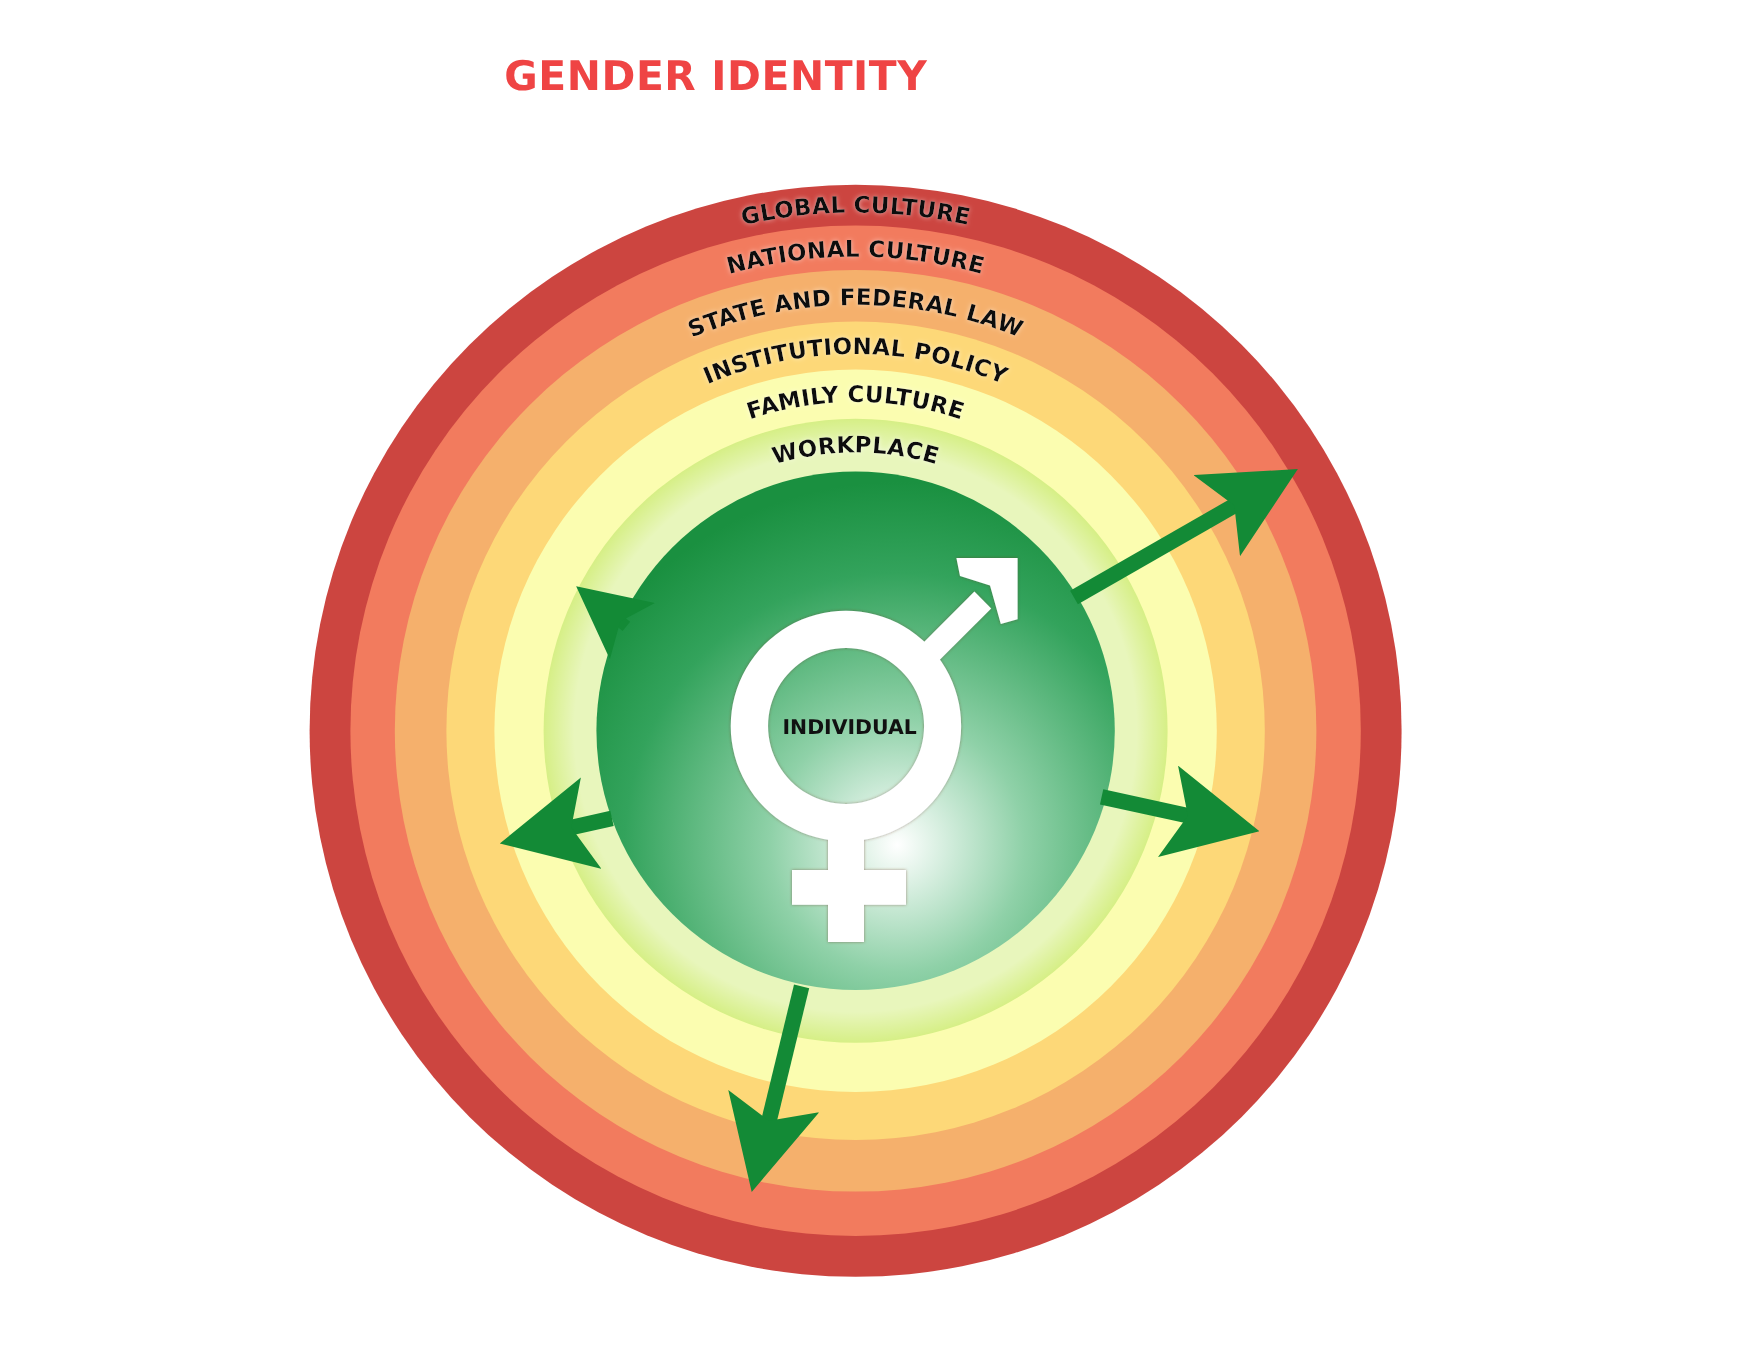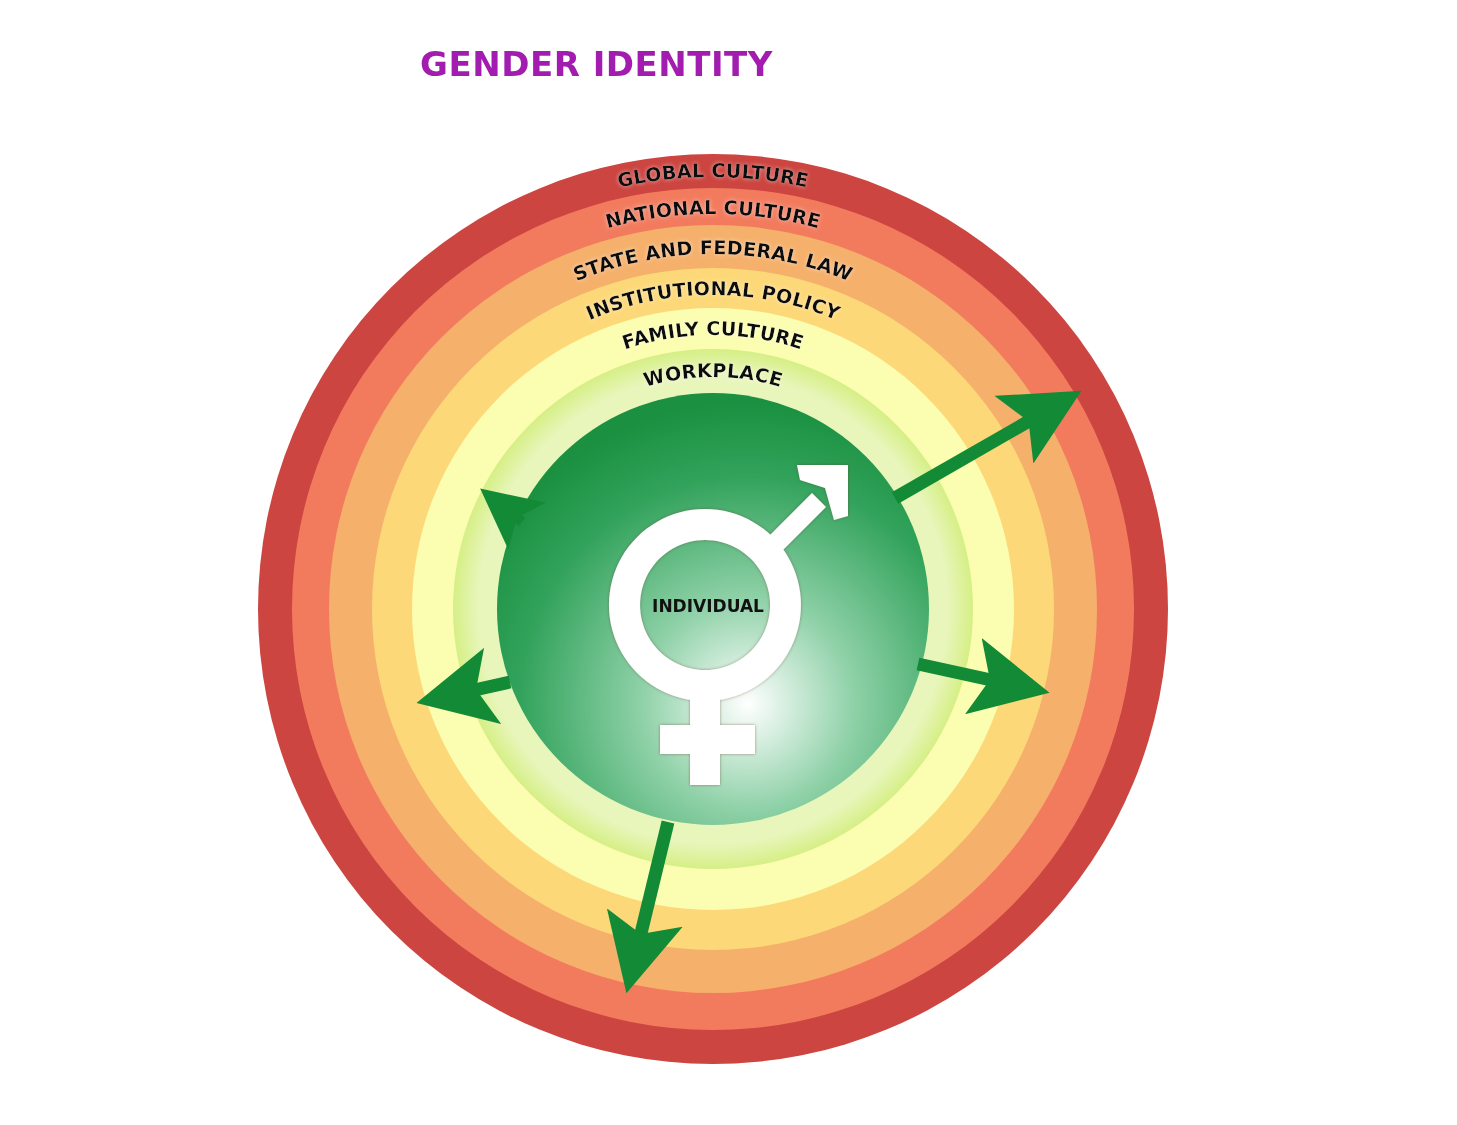--- a/index.html
+++ b/index.html
@@ -1,20 +1,20 @@
 <!DOCTYPE html>
 <html><head>
 <meta charset="utf-8">
 <style>
   html, body { margin: 0; padding: 0; background: #ffffff; }
   body { width: 1457px; height: 1125px; position: relative; overflow: hidden;
          font-family: "DejaVu Sans", sans-serif; }
   .title { position: absolute; top: 44px; left: 0; width: 1193px; text-align: center;
            font-family: "DejaVu Sans", sans-serif; font-weight: bold; font-size: 34px;
-           color: #a21caf; letter-spacing: 0.5px; }
+           color: #ef4444; letter-spacing: 0.5px; }
   svg.diagram { position: absolute; left: 0; top: 0; }
   .ring-label { font-family: "DejaVu Sans", sans-serif; font-weight: bold; font-size: 19px;
                 fill: #111111; letter-spacing: 0.3px; }
   .center-label { font-family: "DejaVu Sans", sans-serif; font-weight: bold; font-size: 17px;
                   fill: #111111; }
 </style>
 </head>
 <body>
 
 <div class="title">GENDER IDENTITY</div>

